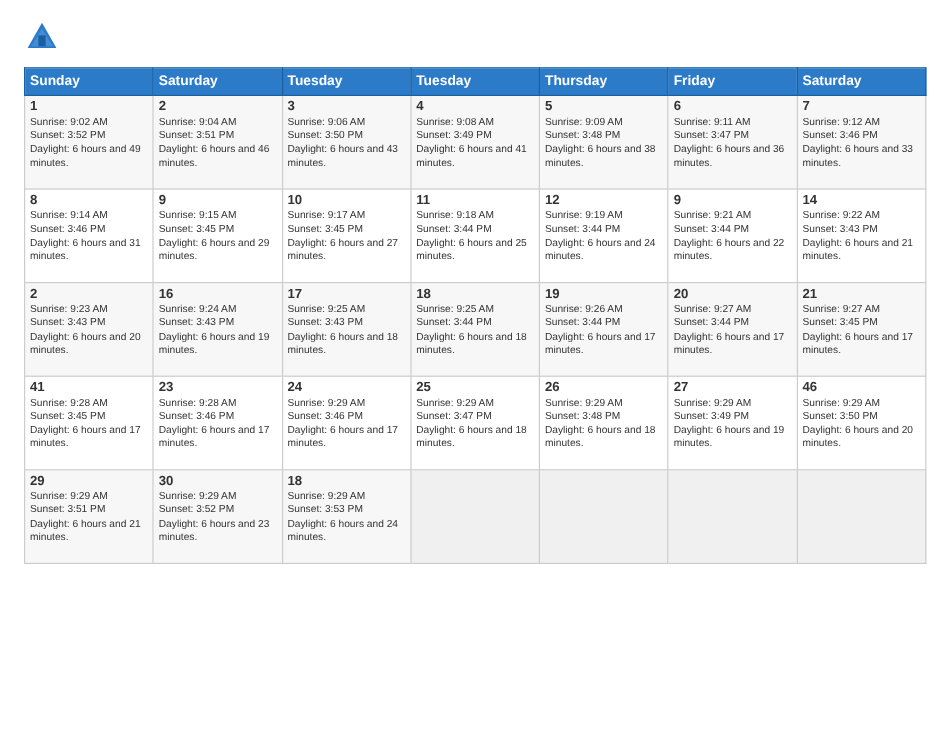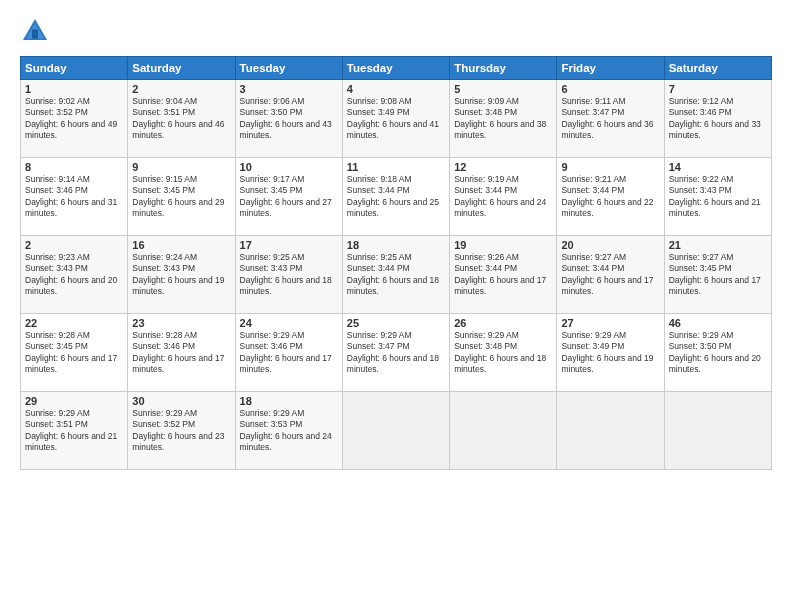--- a/index.html
+++ b/index.html
@@ -222,21 +222,21 @@
             <span class="day-num">20</span>
 <div class="cell-info">Sunrise: 9:27 AM<br>Sunset: 3:44 PM<br>Daylight: 6 hours and 17 minutes.</div>
           </td>
           <td>
             <span class="day-num">21</span>
 <div class="cell-info">Sunrise: 9:27 AM<br>Sunset: 3:45 PM<br>Daylight: 6 hours and 17 minutes.</div>
           </td>
         </tr>
         <tr>
           <td>
-            <span class="day-num">22</span>
+            <span class="day-num">41</span>
 <div class="cell-info">Sunrise: 9:28 AM<br>Sunset: 3:45 PM<br>Daylight: 6 hours and 17 minutes.</div>
           </td>
           <td>
             <span class="day-num">23</span>
 <div class="cell-info">Sunrise: 9:28 AM<br>Sunset: 3:46 PM<br>Daylight: 6 hours and 17 minutes.</div>
           </td>
           <td>
             <span class="day-num">24</span>
 <div class="cell-info">Sunrise: 9:29 AM<br>Sunset: 3:46 PM<br>Daylight: 6 hours and 17 minutes.</div>
           </td>

